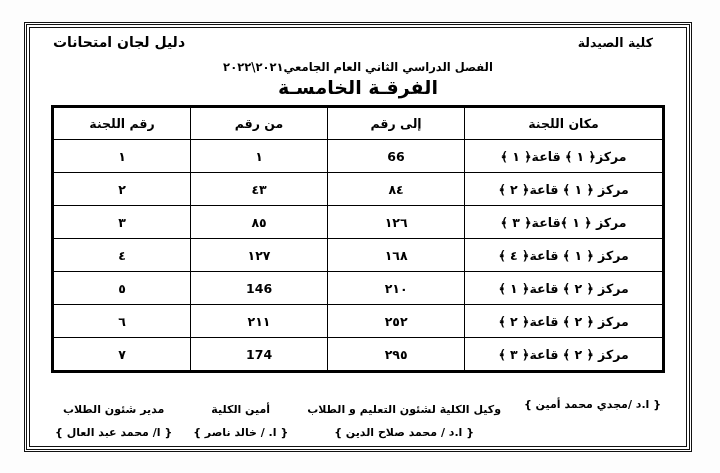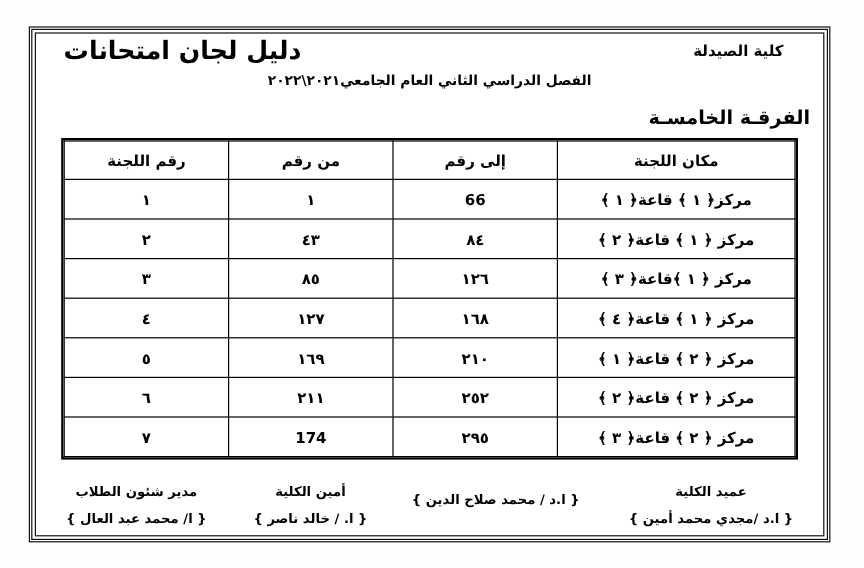--- a/index.html
+++ b/index.html
@@ -70,45 +70,44 @@
     font-size: 12.5px;
     font-weight: bold;
     letter-spacing: 0;
     white-space: nowrap;
     line-height: 20px;
   }
   .hdr-univ { padding-left: 6px; }
   .hdr-fac  { padding-right: 10px; }
 
   .doc-title {
-    font-size: 21px;
+    font-size: 14px;
     font-weight: bold;
     line-height: 20px;
     white-space: nowrap;
     margin-top: -1px;
   }
 
   .subtitle-block {
     text-align: center;
     margin-top: 2px;
   }
   .subtitle-1 {
     font-size: 11.5px;
     font-weight: bold;
     line-height: 16px;
     white-space: nowrap;
   }
   .subtitle-2 {
-    font-size: 16px;
+    font-size: 19px;
     font-weight: bold;
     line-height: 19px;
     letter-spacing: 1px;
     white-space: nowrap;
-    margin-top: 13px;
-    text-align: right;
+    margin-top: 3px;
   }
 
   
   .table-wrap {
     margin: 8px 10px 0 10px;
     border: 2px solid #000;
     box-sizing: border-box;
   }
   table.grid {
     width: 100%;
@@ -160,20 +159,21 @@
   }
   .sig {
     text-align: center;
     flex: 0 0 auto;
   }
   .sig-title {
     font-size: 11px;
     font-weight: bold;
     line-height: 16px;
     white-space: nowrap;
+    margin-top: 12px;
   }
   .sig-name {
     font-size: 11px;
     font-weight: bold;
     line-height: 17px;
     white-space: nowrap;
     margin-top: 6px;
   }
   .sig-dean   { margin-left: 4px; }
   .sig-vice   { }
@@ -238,21 +238,21 @@
             </tr>
             <tr>
               <td class="place">مركز ﴿ ١ ﴾ قاعة﴿ ٤ ﴾</td>
               <td>١٦٨</td>
               <td>١٢٧</td>
               <td>٤</td>
             </tr>
             <tr>
               <td class="place">مركز ﴿ ٢ ﴾ قاعة﴿ ١ ﴾</td>
               <td>٢١٠</td>
-              <td>١٦٩</td>
+              <td>146</td>
               <td>٥</td>
             </tr>
             <tr>
               <td class="place">مركز ﴿ ٢ ﴾ قاعة﴿ ٢ ﴾</td>
               <td>٢٥٢</td>
               <td>٢١١</td>
               <td>٦</td>
             </tr>
             <tr>
               <td class="place">مركز ﴿ ٢ ﴾ قاعة﴿ ٣ ﴾</td>
@@ -261,25 +261,25 @@
               <td>٧</td>
             </tr>
           </tbody>
         </table>
       </div>
 
       <div class="footer">
         <div class="sig-row">
 
           <div class="sig sig-dean">
-            <div class="sig-title">عميد الكلية</div>
             <div class="sig-name">{ ا.د /مجدي محمد أمين }</div>
           </div>
 
           <div class="sig sig-vice">
+            <div class="sig-title">وكيل الكلية لشئون التعليم و الطلاب</div>
             <div class="sig-name">{ ا.د / محمد صلاح الدين }</div>
           </div>
 
           <div class="sig sig-amin">
             <div class="sig-title">أمين الكلية</div>
             <div class="sig-name">{ ا. / خالد ناصر }</div>
           </div>
 
           <div class="sig sig-dir">
             <div class="sig-title">مدير شئون الطلاب</div>

